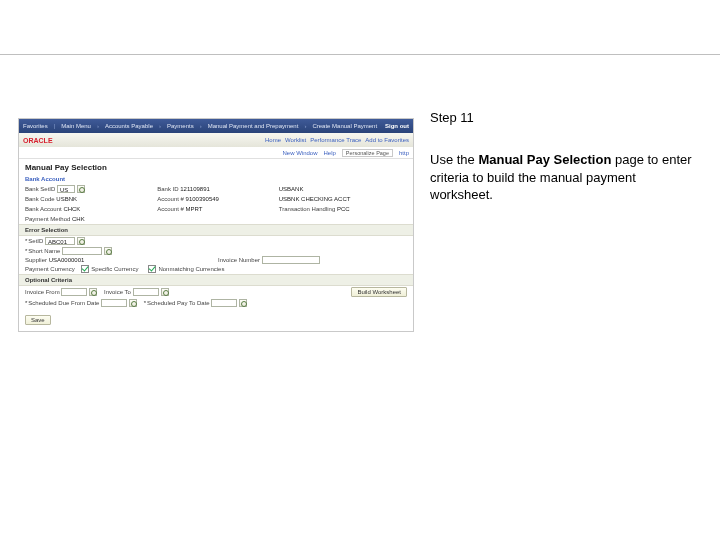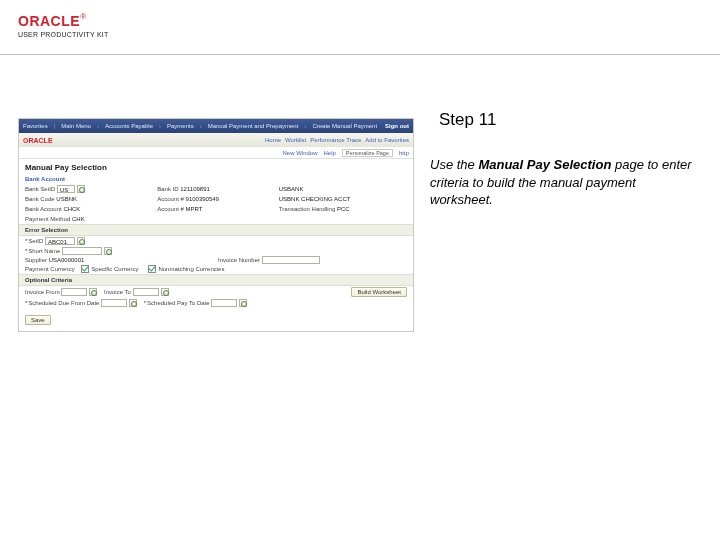--- a/index.html
+++ b/index.html
@@ -12,22 +12,22 @@
   .logo-reg { font-size: 8px; vertical-align: top; color: #d7202f; }
   .logo-upk { font-size: 7px; color: #222; letter-spacing: 0.2px; margin-top: 1px; }
   .hdr-title { position: absolute; right: 20px; top: 24px; font-size: 14px; }
   .hdr-rule { position: absolute; left: 0; right: 0; top: 54px; height: 1px; background: #bfbfbf; }
 
   
   .main { display: flex; width: 100%; }
   .left { width: 420px; padding: 60px 6px 0 18px; }
   .right { width: 290px; padding: 52px 14px 0 10px; }
 
-  .step { font-size: 17px; margin-left: 9px; }
-  .instr { font-size: 13px; margin-top: 26px; line-height: 1.35; font-style: italic; }
+  .step { font-size: 13px; }
+  .instr { font-size: 13px; margin-top: 26px; line-height: 1.35; }
   .instr b { font-weight: bold; }
 
   
   .shot { width: 396px; border: 1px solid #c9c9c9; font-size: 6px; color: #333; background: #fff; }
   .app-topbar { height: 14px; background: linear-gradient(#3f5a98, #2a4378); display: flex; align-items: center; color: #dfe6f5; padding: 0 4px; gap: 6px; }
   .app-topbar span { white-space: nowrap; }
   .app-topbar .sep { color: #8aa0cf; }
   .app-topbar .signout { margin-left: auto; font-weight: bold; color: #fff; }
   .app-subbar { height: 14px; background: linear-gradient(#f7f7f0, #e5e5da); display: flex; align-items: center; padding: 0 4px; }
   .sub-logo { font-weight: bold; font-size: 7px; color: #d7202f; }
@@ -56,26 +56,20 @@
   .bottom-btn-row { padding: 4px 6px 6px 6px; }
   .small-gap { height: 3px; }
   .w30 { width: 30px; } .w26 { width: 26px; } .w40 { width: 40px; }
   .w58 { width: 58px; } .w18 { width: 18px; }
   .req::before { content: "*"; color: #333; margin-right: 1px; }
 </style>
 </head>
 <body>
 
 <div class="hdr">
-  <div class="logo">
-    <div>
-      <span class="logo-oracle">ORACLE</span><span class="logo-reg">®</span>
-    </div>
-    <div class="logo-upk">USER PRODUCTIVITY KIT</div>
-  </div>
   <div class="hdr-rule"></div>
 </div>
 
 <div class="main">
 
   <div class="left">
     <div class="shot">
 
       <div class="app-topbar">
         <span>Favorites</span>

